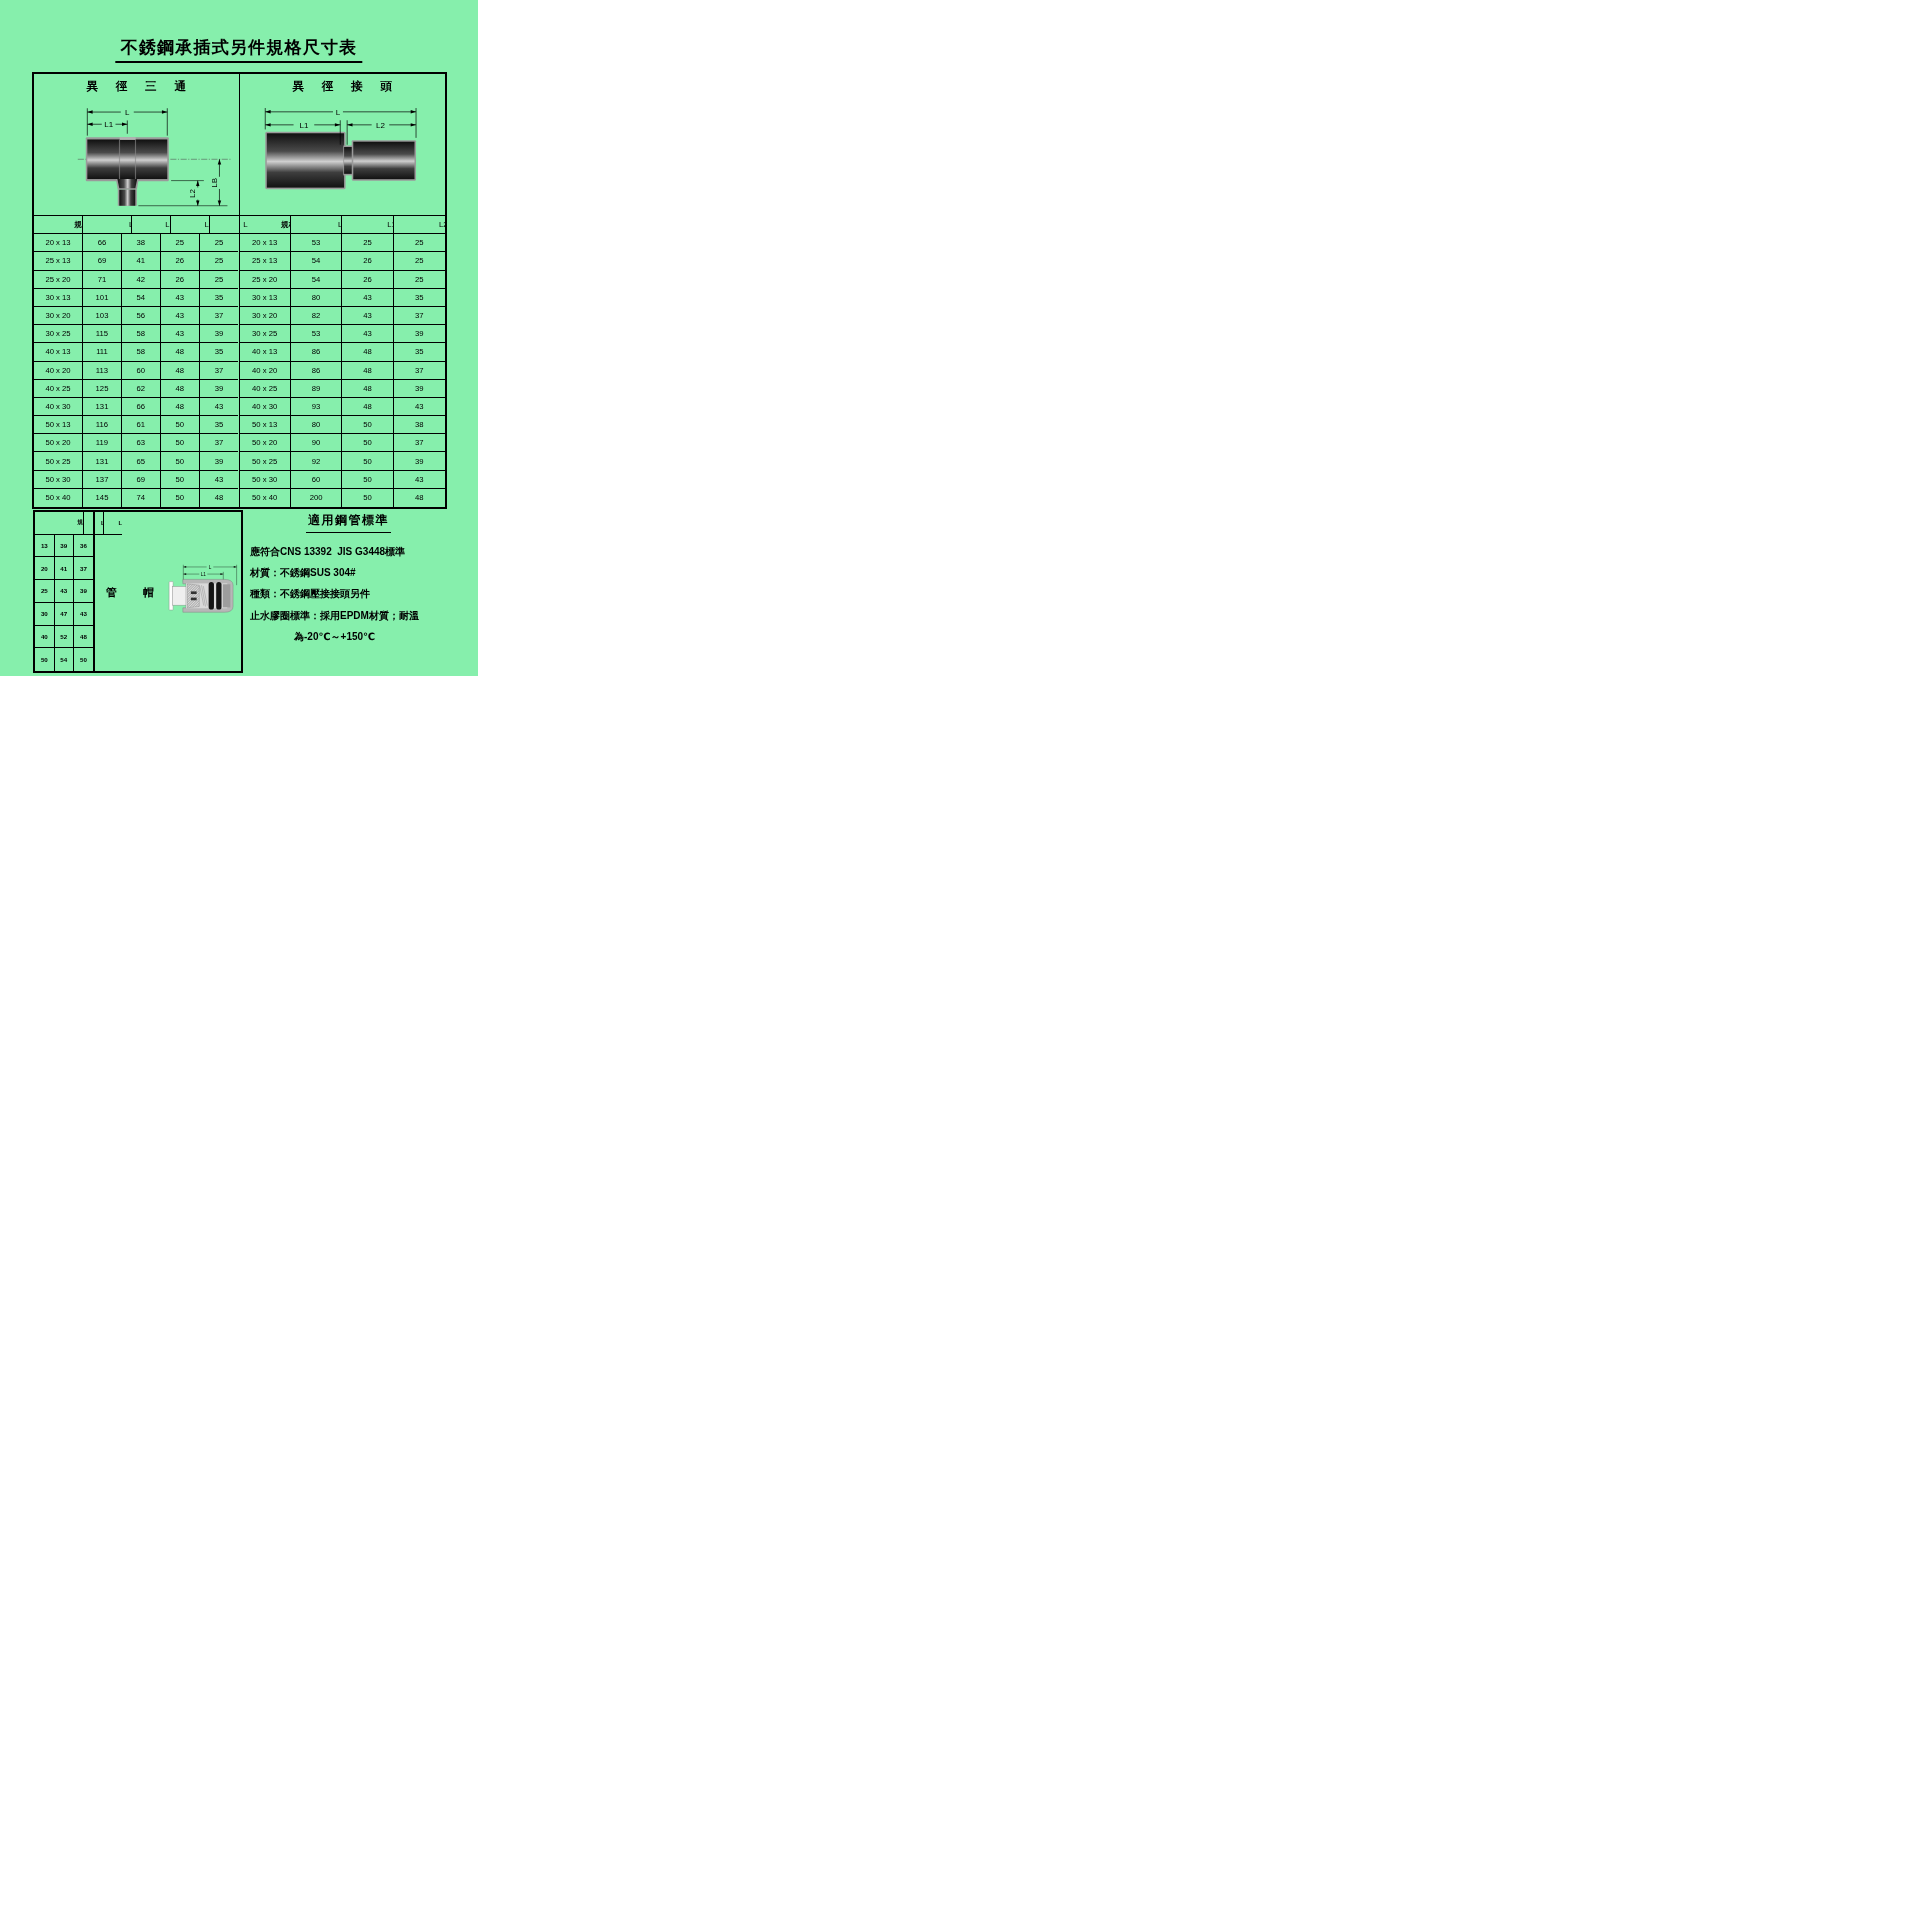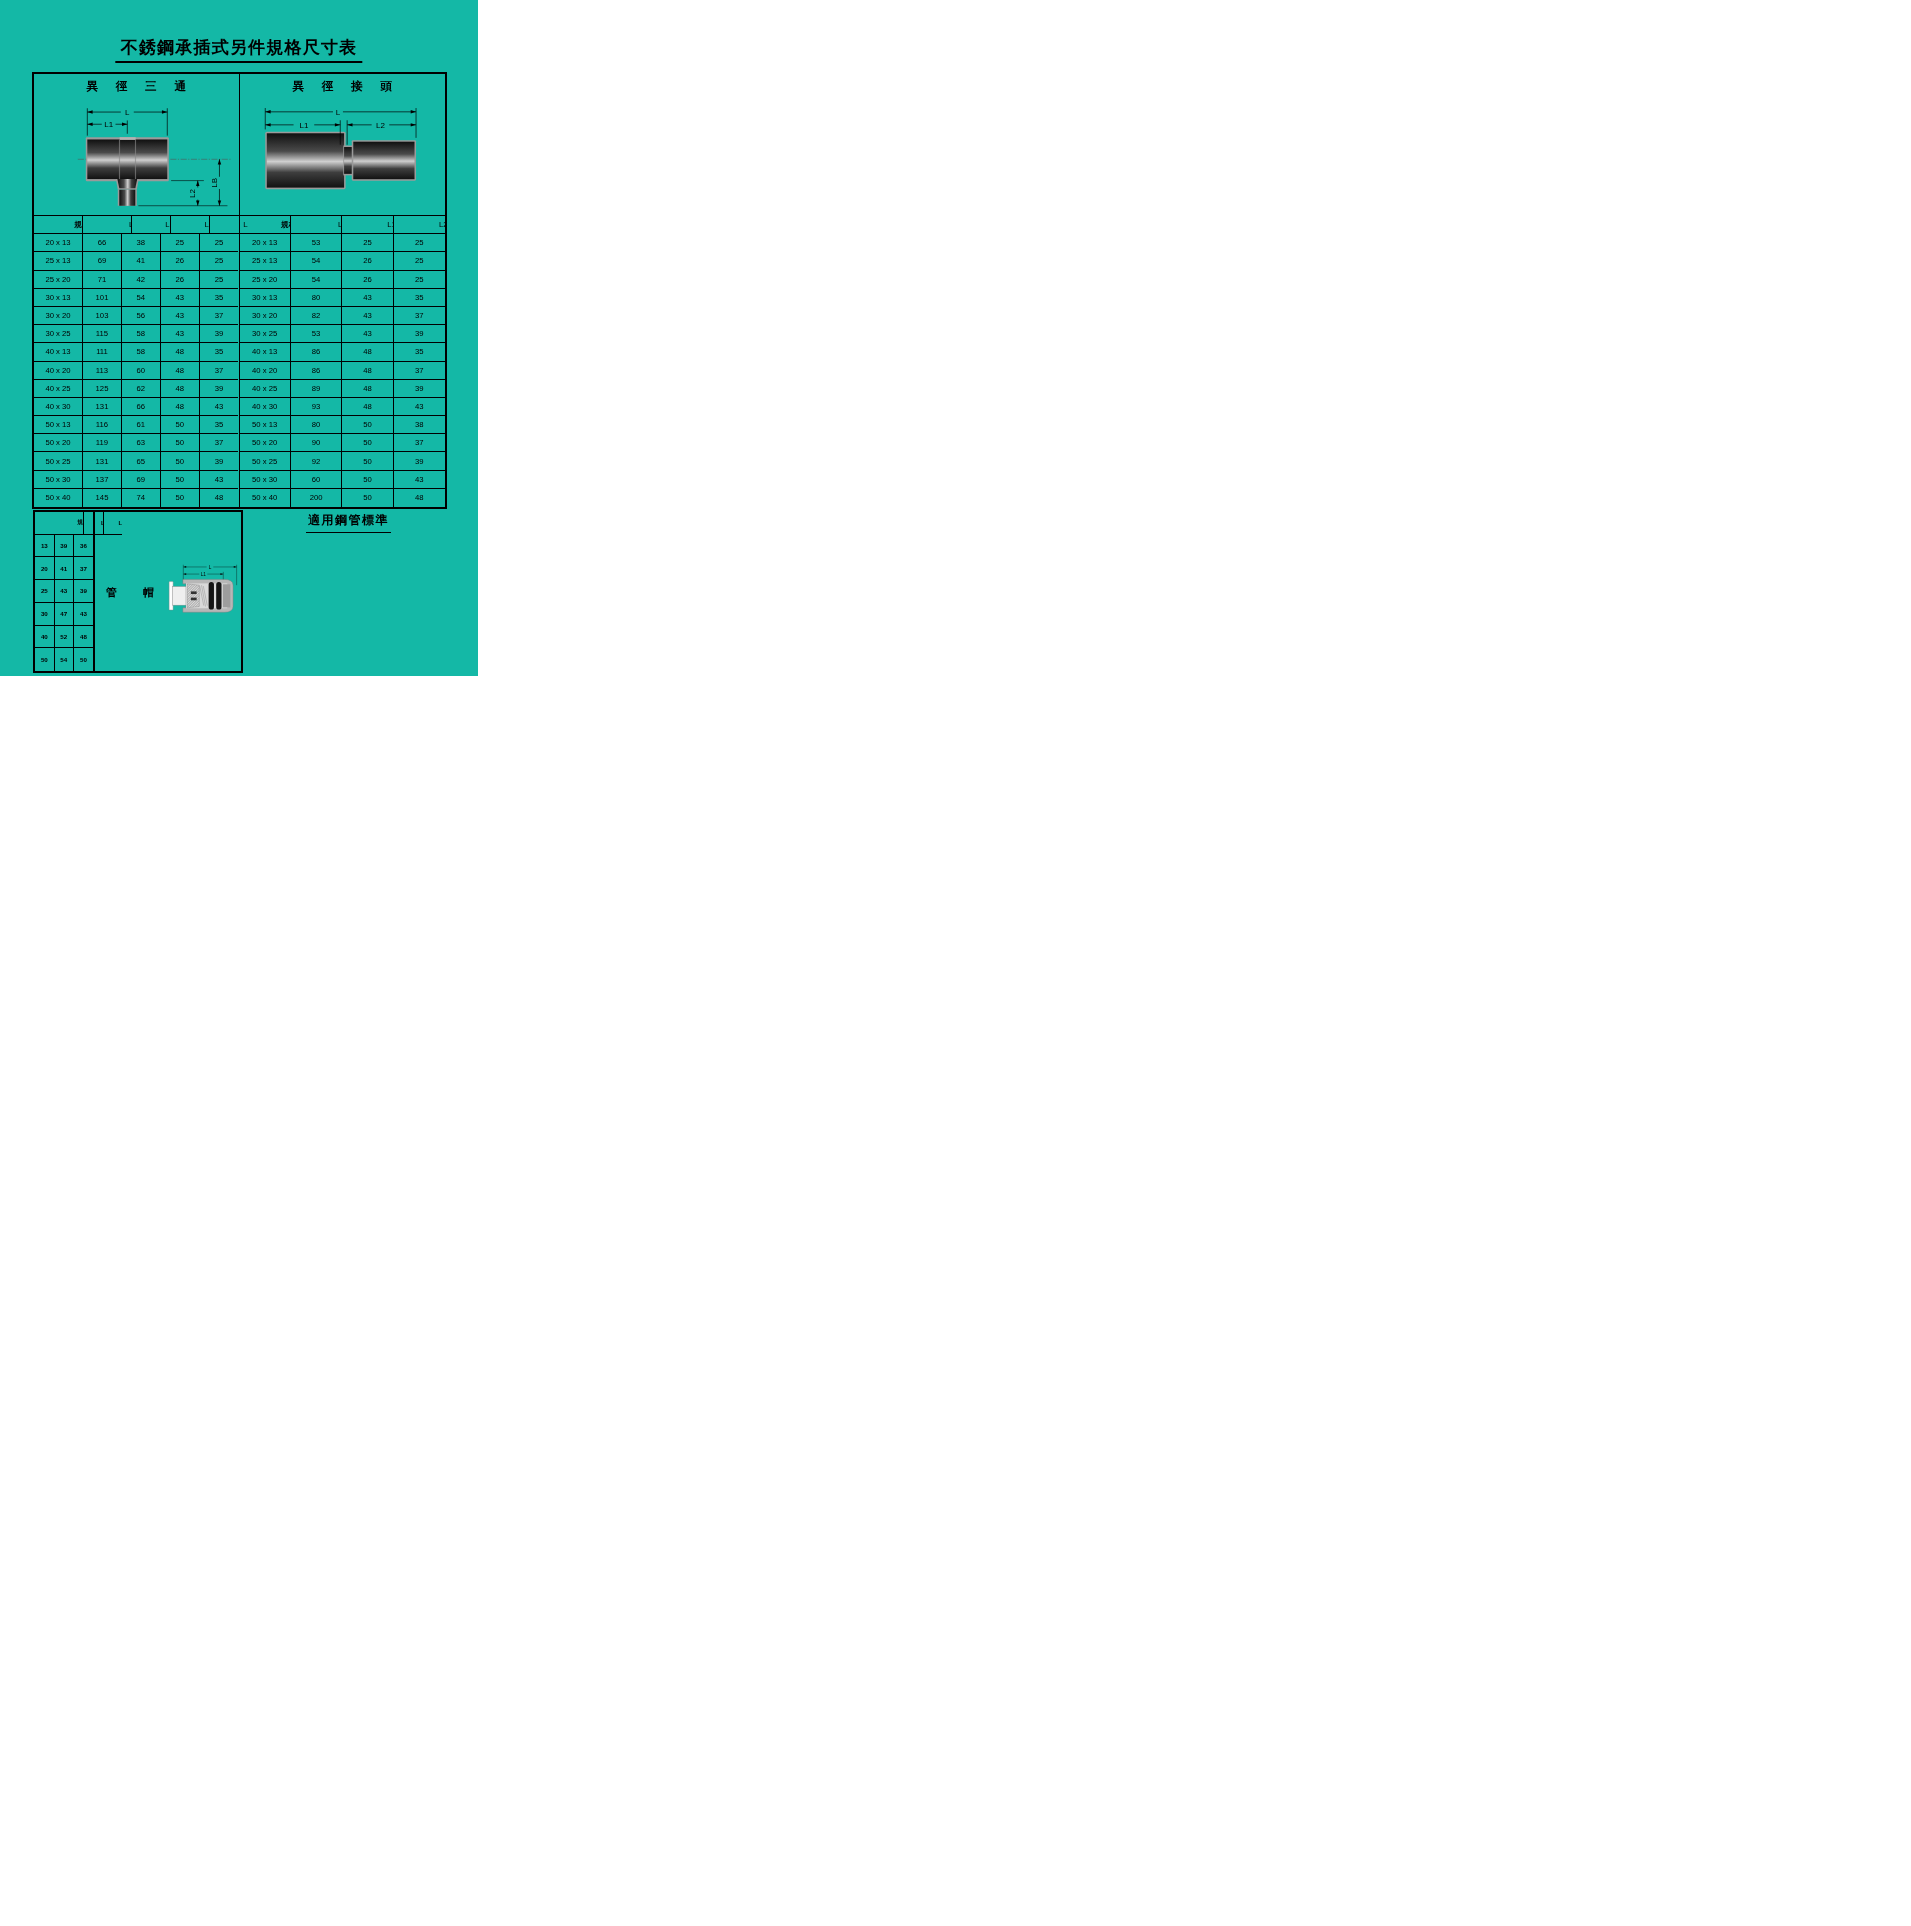--- a/index.html
+++ b/index.html
@@ -1,16 +1,16 @@
 <!DOCTYPE html>
 <html style="font-size:6.2px"><head>
 <meta charset="utf-8">
 <style>
   html,body{margin:0;padding:0;background:#fff;}
-  .page{position:relative;width:478px;height:676px;background:#14b8a6;overflow:hidden;
+  .page{position:relative;width:478px;height:676px;background:#86efac;overflow:hidden;
         font-family:"Liberation Sans","DejaVu Sans",sans-serif;color:#000;}
 
   .page-title{position:absolute;top:36px;left:50%;transform:translateX(-50%);
       font-size:17px;font-weight:700;letter-spacing:1.2px;white-space:nowrap;
       border-bottom:2.3px solid #000;padding:0 5.4px 1.9px;}
 
   .main-box{position:absolute;left:32px;top:72px;width:415px;height:437px;
       border:2.3px solid #000;box-sizing:border-box;display:grid;grid-template-columns:1fr 1fr;}
   .half{display:flex;flex-direction:column;min-width:0;}
   .half.left{border-right:1.5px solid #000;}
@@ -423,16 +423,23 @@
         <rect x="226" y="98" width="24" height="124" rx="12" fill="#151515"></rect>
         <rect x="256" y="108" width="34" height="104" fill="#9d9d9d"></rect>
       </svg>
     </div>
   </div>
 
   <div class="std-section">
     <div class="std-title-wrap">
       <span class="std-title">適用鋼管標準</span>
     </div>
+    <div class="std-lines">
+        <div class="std-line">應符合CNS 13392  JIS G3448標準</div>
+        <div class="std-line">材質：不銹鋼SUS 304#</div>
+        <div class="std-line">種類：不銹鋼壓接接頭另件</div>
+        <div class="std-line">止水膠圈標準：採用EPDM材質；耐溫</div>
+        <div class="std-line">為-20℃～+150℃</div>
+      </div>
   </div>
 
 </div>
 
 
 </body></html>

